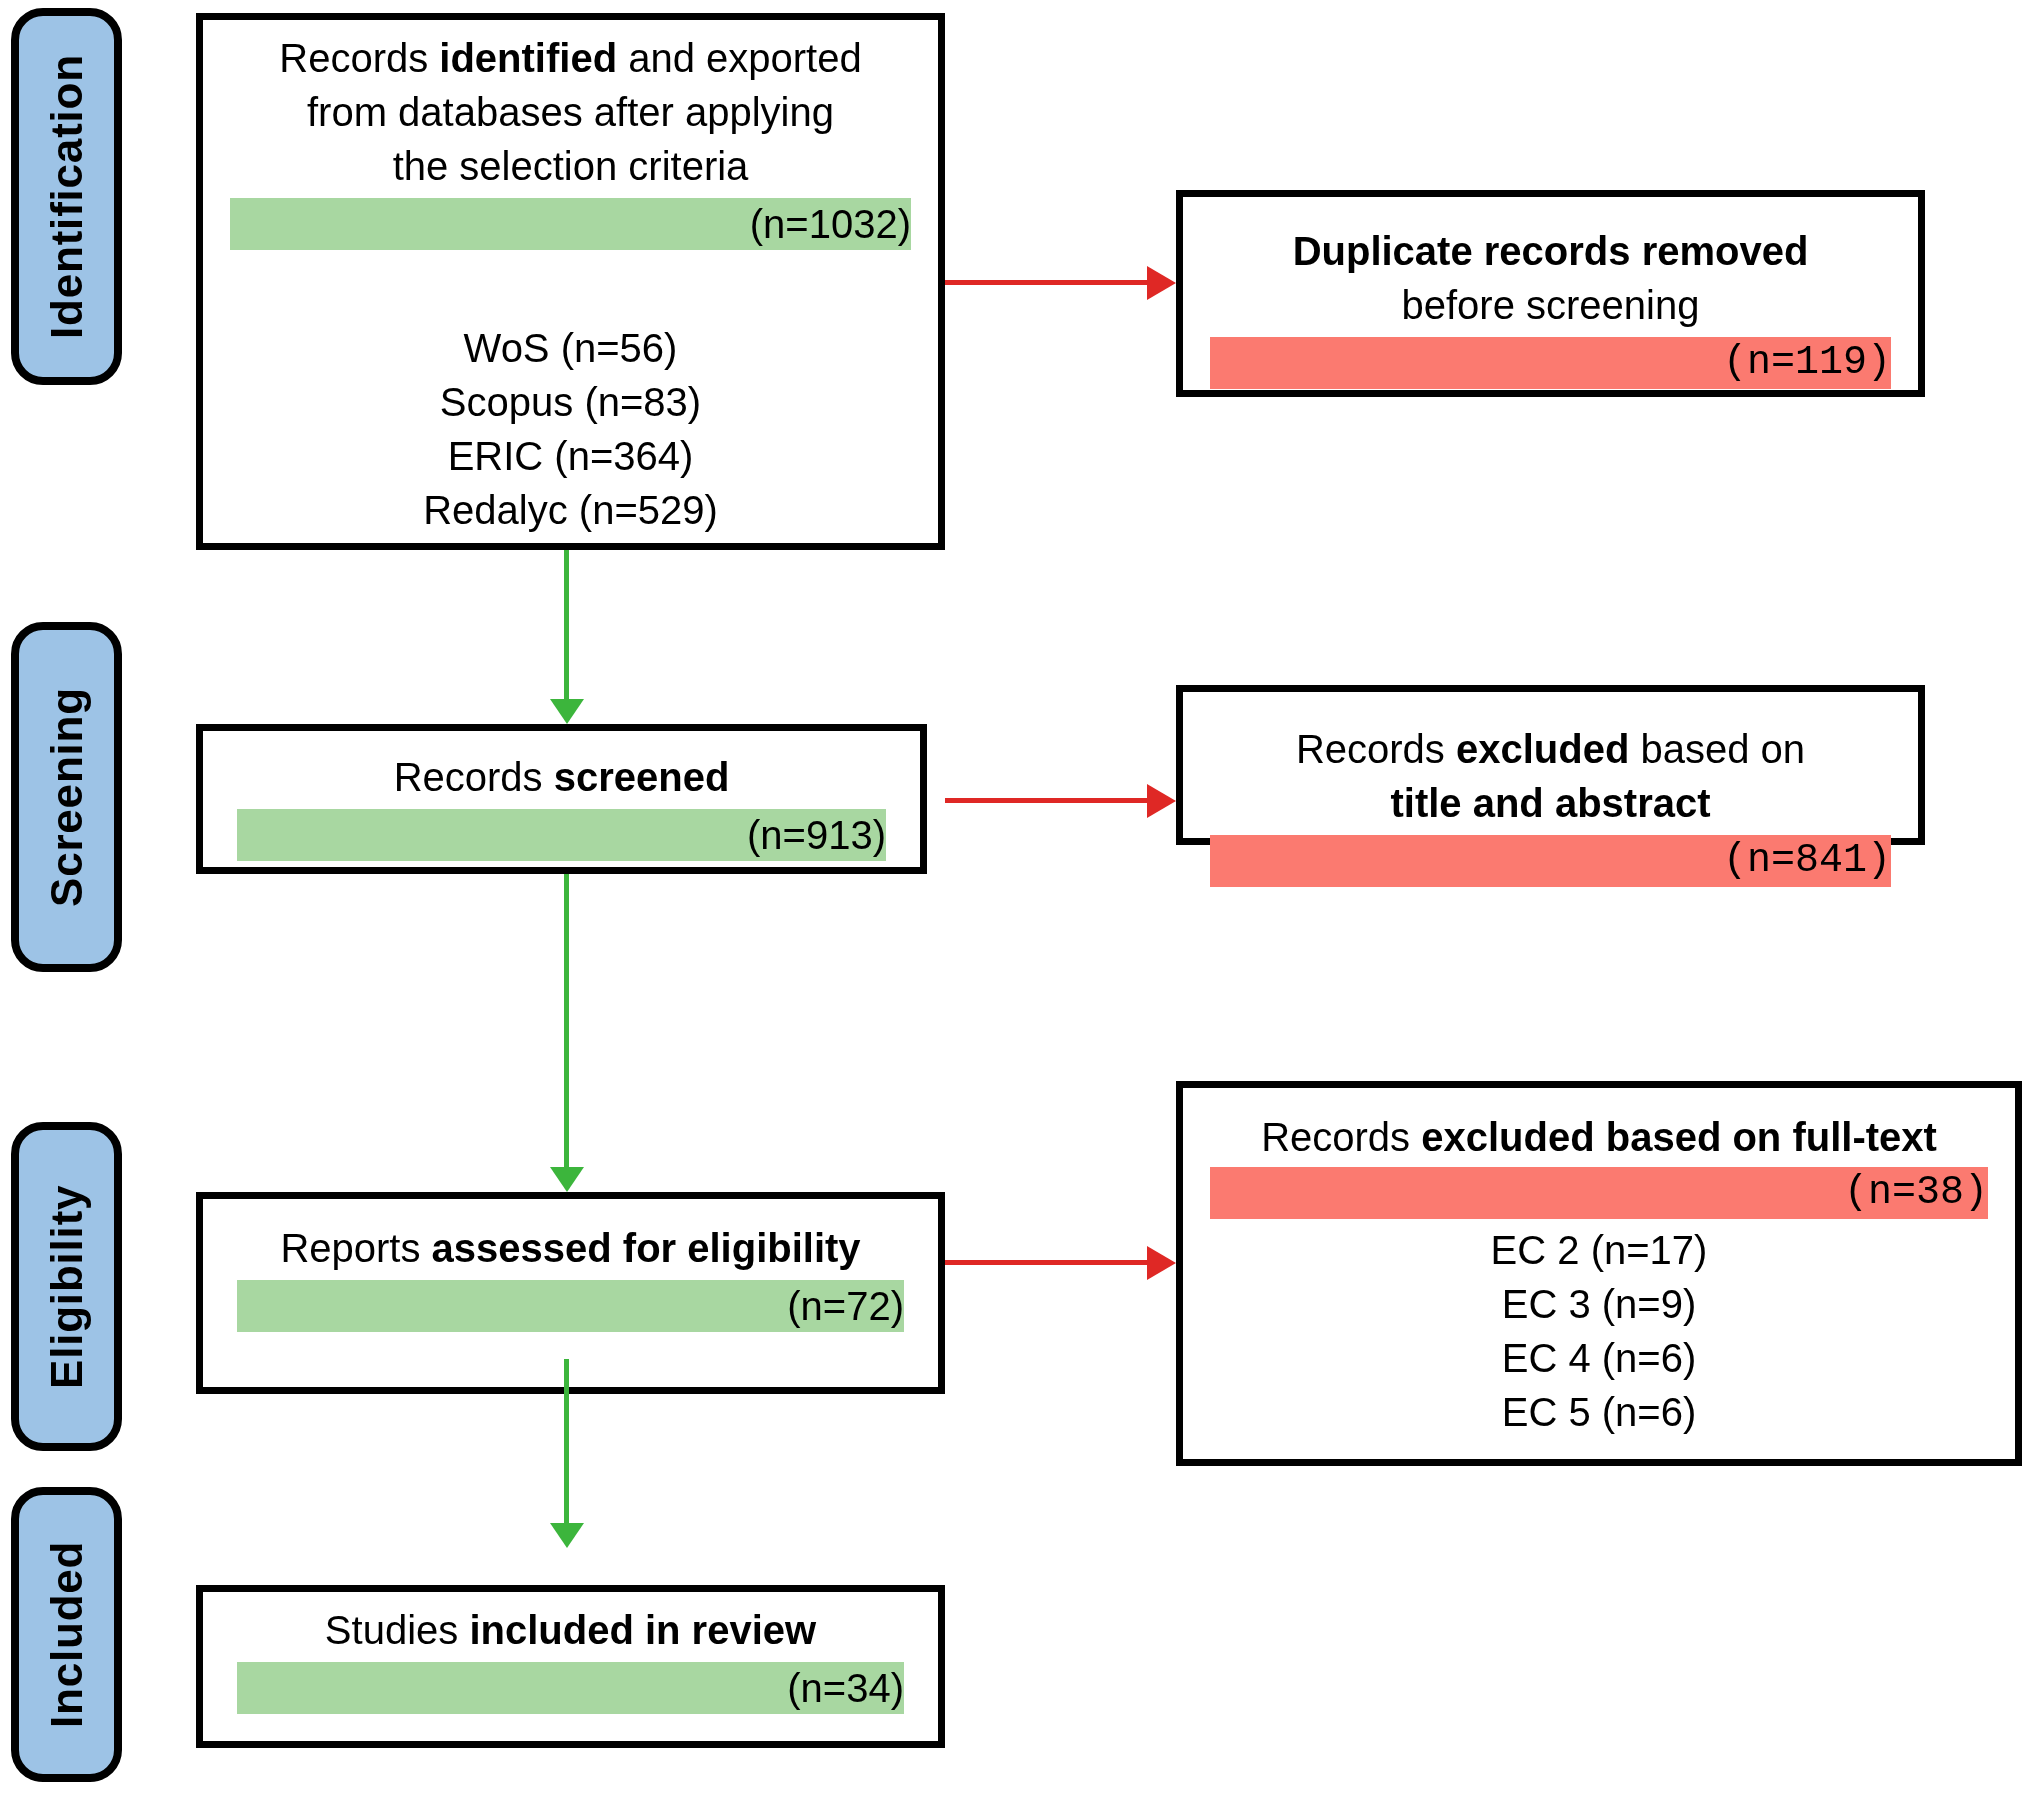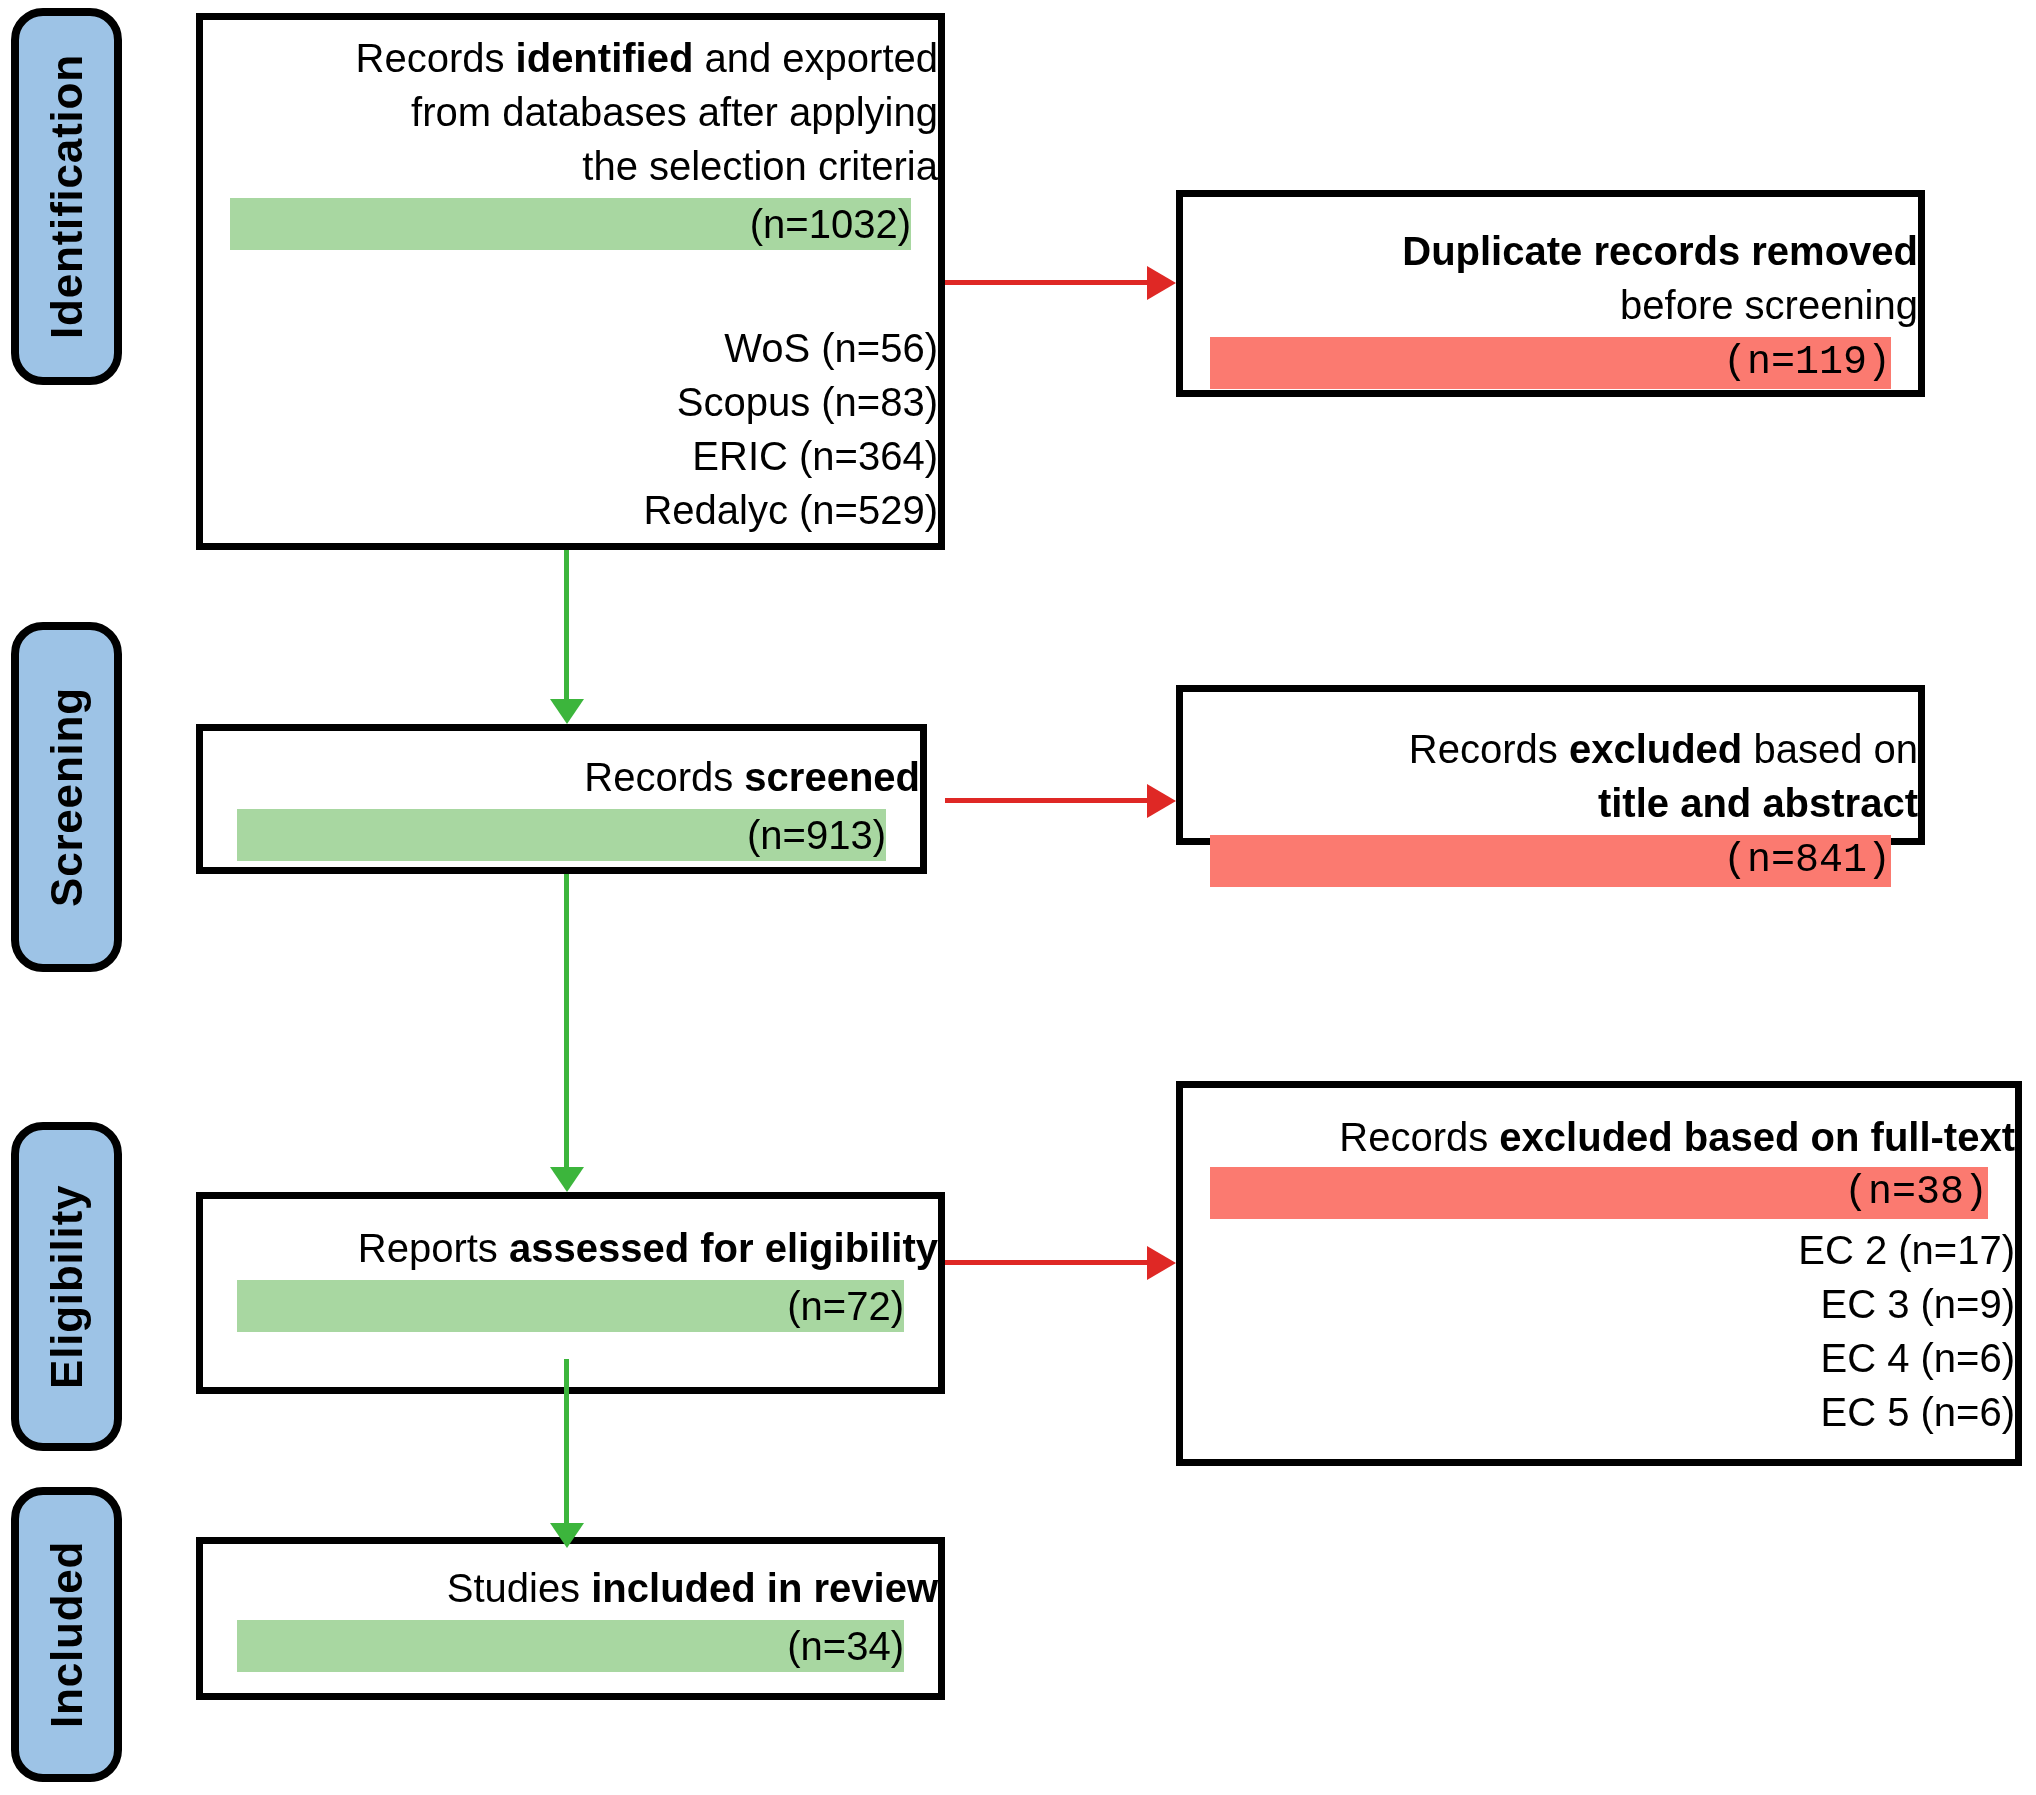--- a/index.html
+++ b/index.html
@@ -14,21 +14,21 @@
     background:#9DC3E6;border:8.4px solid #000;border-radius:32px;
     writing-mode:vertical-rl;transform:rotate(180deg);
     display:flex;align-items:center;justify-content:center;
     font-size:44px;font-weight:700;letter-spacing:0.8px;
   }
   
   .flow-box{
     position:absolute;background:#fff;border:7.6px solid #000;
     font-size:40px;line-height:54px;text-align:center;
   }
-  .box-line{white-space:nowrap;text-align:right;}
+  .box-line{white-space:nowrap;}
   .bar{
     height:52px;line-height:52px;margin:5px 27px 0 27px;
     font-size:40px;text-align:right;
   }
   .bar.green{background:#A8D7A1;}
   .bar.red{background:#FB7A70;font-family:Liberation Mono, monospace;}
   
   .v-arrow{position:absolute;display:flex;flex-direction:column;align-items:center;width:37px;}
   .v-arrow .shaft{width:4.2px;flex:1;background:#3CB53C;}
   .v-arrow .head{width:0;height:0;border-left:17.7px solid transparent;border-right:17.7px solid transparent;border-top:25px solid #3CB53C;}
@@ -62,21 +62,21 @@
   <div class="flow-box" style="left:196px;top:724px;width:731px;height:150px;padding-top:18.6px">
     <div class="box-line"><span>Records </span><b>screened</b></div>
     <div class="bar green" style="margin-left:34px;margin-right:34px">(n=913)</div>
   </div>
 
   <div class="flow-box" style="left:196px;top:1192px;width:749px;height:202px;padding-top:22px">
     <div class="box-line"><span>Reports </span><b>assessed for eligibility</b></div>
     <div class="bar green" style="margin-left:34px;margin-right:34px">(n=72)</div>
   </div>
 
-  <div class="flow-box" style="left:196px;top:1537px;width:749px;height:163px;padding-top:17px">
+  <div class="flow-box" style="left:196px;top:1585px;width:749px;height:163px;padding-top:11px">
     <div class="box-line"><span>Studies </span><b>included in review</b></div>
     <div class="bar green" style="margin-left:34px;margin-right:34px">(n=34)</div>
   </div>
 
   <div class="flow-box" style="left:1176px;top:190px;width:749px;height:207px;padding-top:27px">
     <div class="box-line"><b>Duplicate records removed</b></div>
     <div class="box-line">before screening</div>
     <div class="bar red">(n=119)</div>
   </div>
 

